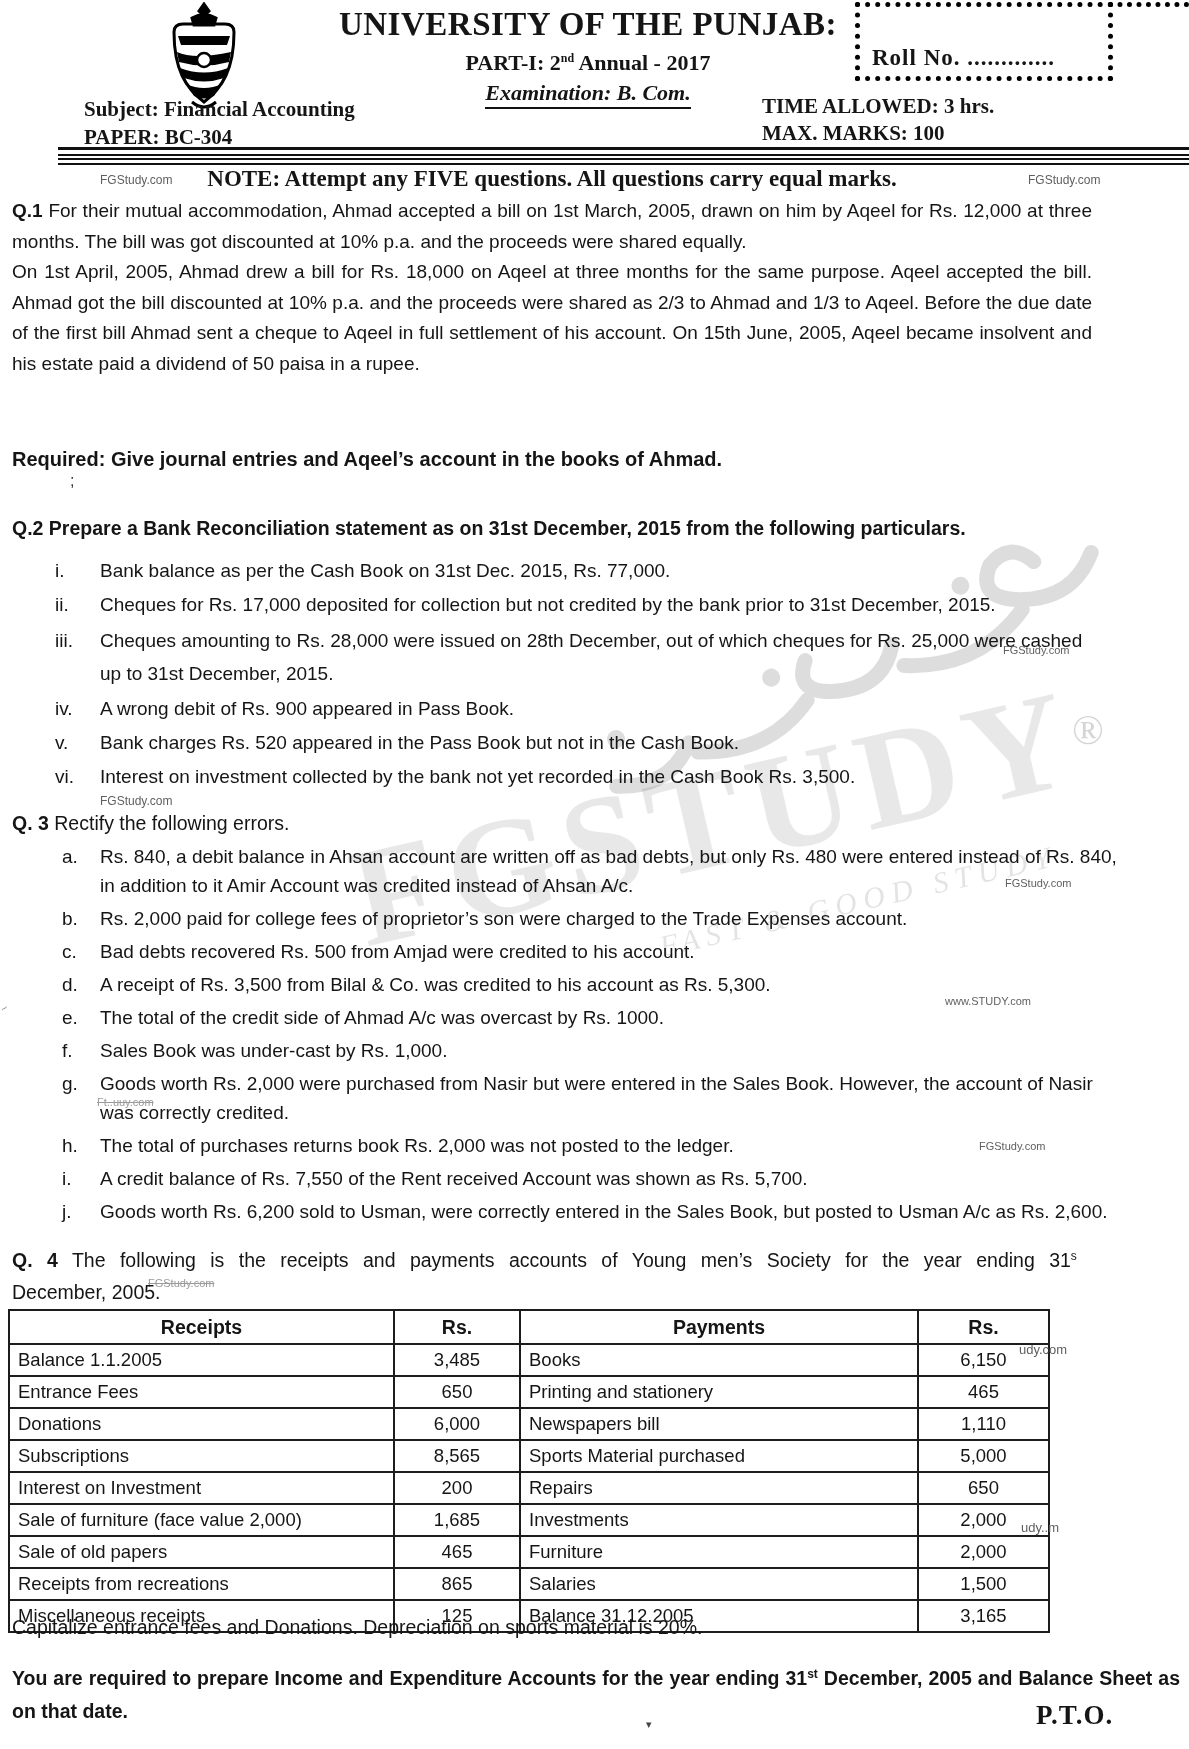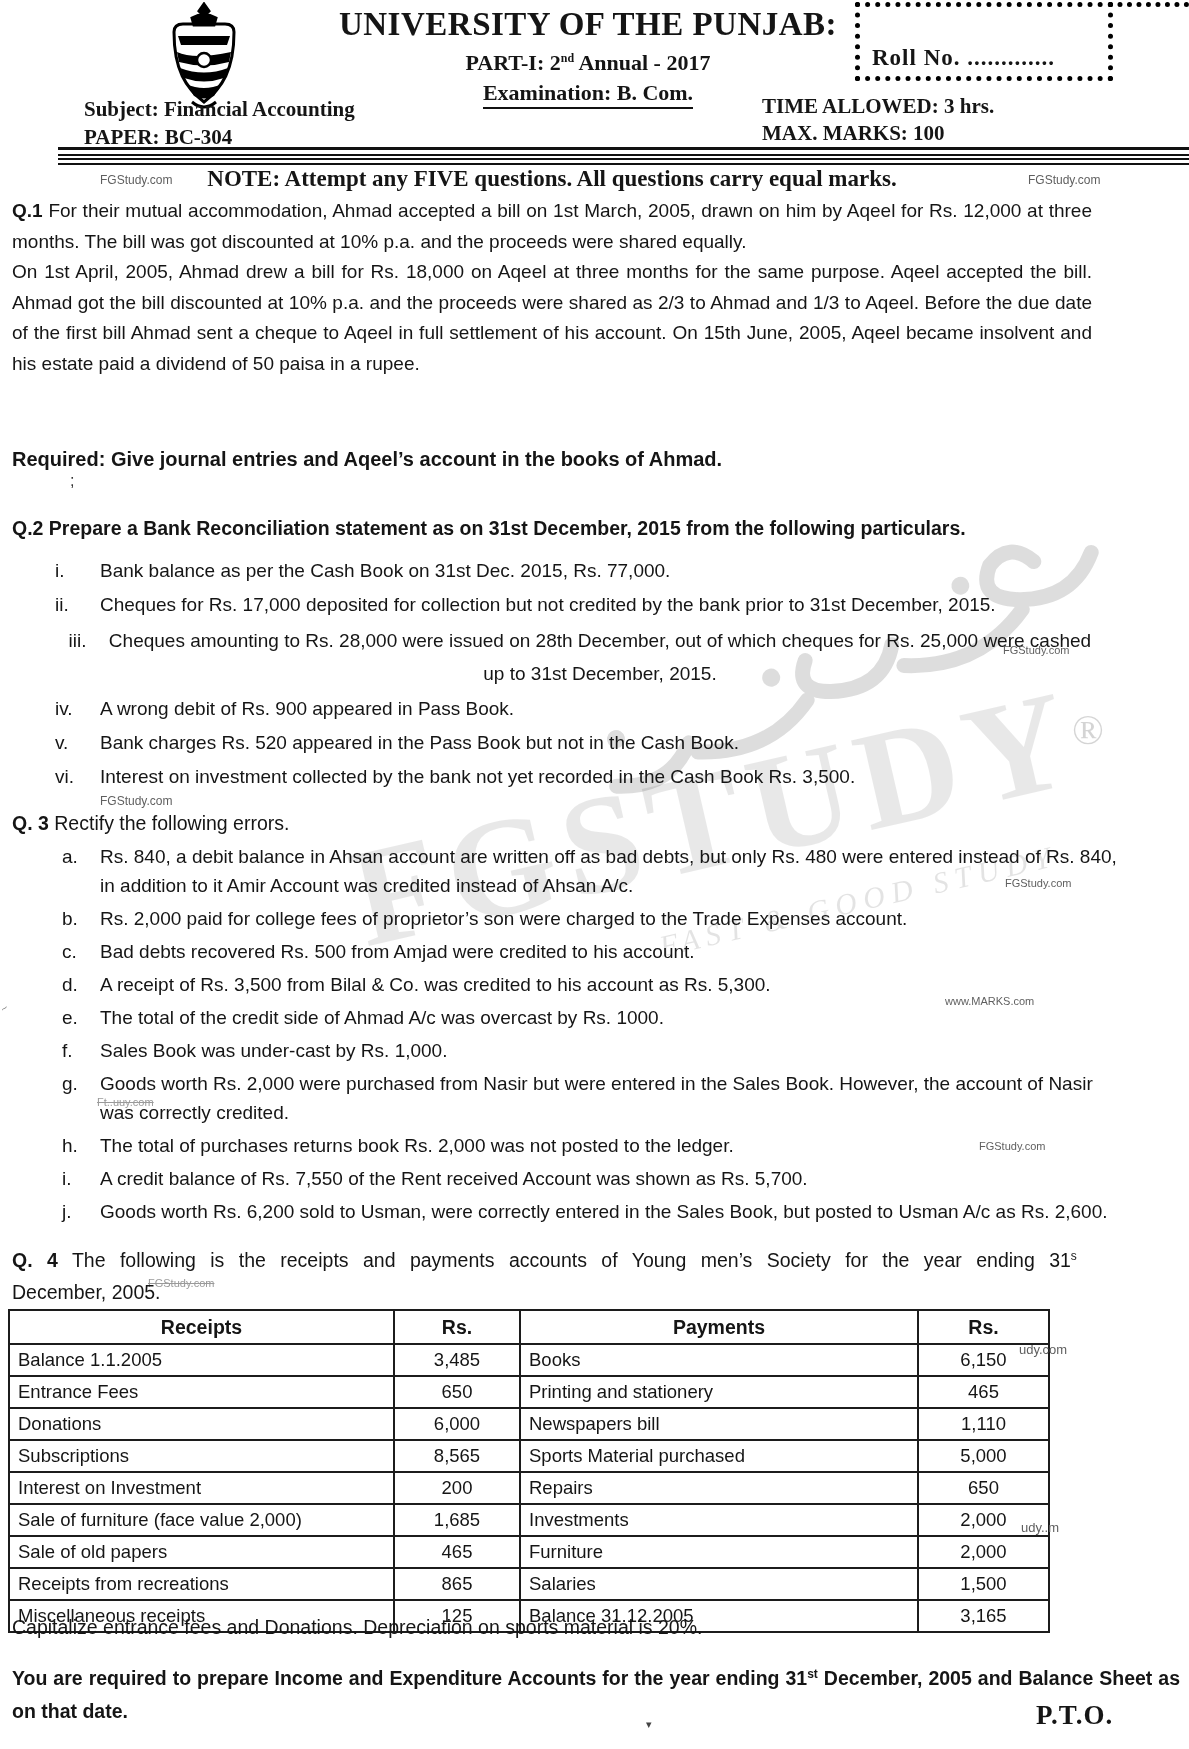--- a/index.html
+++ b/index.html
@@ -9,21 +9,21 @@
   .serif{font-family:"Liberation Serif",serif;}
   .b{font-weight:bold;}
   .center{text-align:center;}
   .just{text-align:justify;}
   sup.sm{font-size:12px;vertical-align:super;line-height:0;}
   .wm-small{position:absolute;font-size:12px;color:#5f5f5f;font-family:"Liberation Sans",sans-serif;white-space:nowrap;}
   .wm-faint{color:#9a9a9a;text-decoration:line-through;}
   
   .title{font-size:33px;letter-spacing:.5px;}
   .part-line{font-size:22px;margin-top:7px;}
-  .exam-line{font-size:22px;margin-top:4px;}
+  .exam-line{font-size:22px;margin-top:4px;font-style:italic;}
   .exam-underline{display:inline-block;border-bottom:2px solid #111;padding-bottom:1px;}
   .rollbox{border:5px dotted #000;}
   .rule{border-top:3px solid #111;border-bottom:2px solid #111;height:4px;width:1131px;left:58px;}
   .rule2{border-top:2px solid #111;border-bottom:2px solid #111;height:3px;width:1131px;left:58px;}
   
   .body-txt{font-size:19px;line-height:30.5px;}
   .q-list{display:block;}
   .q-row{display:flex;margin-bottom:4px;}
   .q-row .num{flex:0 0 45px;}
   .q-row .txt{flex:0 0 auto;}
@@ -116,21 +116,21 @@
   </div>
   <div class="abs body-txt q-list" style="left:55px;top:556px;">
     <div class="q-row" style="line-height:30px;">
       <span class="num">i.</span>
       <span class="txt" style="width:1000px;">Bank balance as per the Cash Book on 31st Dec. 2015, Rs. 77,000.</span>
       </div>
     <div class="q-row" style="line-height:30px;">
       <span class="num">ii.</span>
       <span class="txt" style="width:1000px;">Cheques for Rs. 17,000 deposited for collection but not credited by the bank prior to 31st December, 2015.</span>
       </div>
-    <div class="q-row" style="line-height:33px;text-align:center;">
+    <div class="q-row" style="line-height:33px;">
       <span class="num">iii.</span>
       <span class="txt" style="width:1000px;">Cheques amounting to Rs. 28,000 were issued on 28th December, out of which cheques for Rs. 25,000 were cashed up to 31st December, 2015.</span>
       </div>
     <div class="q-row" style="line-height:30px;">
       <span class="num">iv.</span>
       <span class="txt" style="width:1000px;">A wrong debit of Rs. 900 appeared in Pass Book.</span>
       </div>
     <div class="q-row" style="line-height:30px;">
       <span class="num">v.</span>
       <span class="txt" style="width:1000px;">Bank charges Rs. 520 appeared in the Pass Book but not in the Cash Book.</span>
@@ -183,21 +183,21 @@
     <div class="q-row">
       <span class="num" style="flex-basis:38px;">i.</span>
       <span class="txt" style="width:1030px;">A credit balance of Rs. 7,550 of the Rent received Account was shown as Rs. 5,700.</span>
       </div>
     <div class="q-row">
       <span class="num" style="flex-basis:38px;">j.</span>
       <span class="txt" style="width:1030px;">Goods worth Rs. 6,200 sold to Usman, were correctly entered in the Sales Book, but posted to Usman A/c as Rs. 2,600.</span>
       </div>
   </div>
   <span class="wm-small" style="left:1005px;top:877px;font-size:11px;">FGStudy.com</span>
-  <span class="wm-small" style="left:945px;top:995px;font-size:11px;">www.MARKS.com</span>
+  <span class="wm-small" style="left:945px;top:995px;font-size:11px;">www.STUDY.com</span>
   <span class="wm-small wm-faint" style="left:97px;top:1096px;font-size:11px;">Ft..uuy.com</span>
   <span class="wm-small" style="left:979px;top:1140px;font-size:11px;">FGStudy.com</span>
 
   <div class="abs" style="left:12px;top:1249px;width:1172px;font-size:19.5px;word-spacing:9px;">
     <span class="b">Q. 4</span>
     <span>The following is the receipts and payments accounts of Young men’s Society for the year ending 31</span><sup class="sm">s</sup>
   </div>
   <span class="wm-small wm-faint" style="left:148px;top:1277px;font-size:11px;">FGStudy.com</span>
   <div class="abs" style="left:12px;top:1281px;font-size:19.5px;">December, 2005.</div>
 

